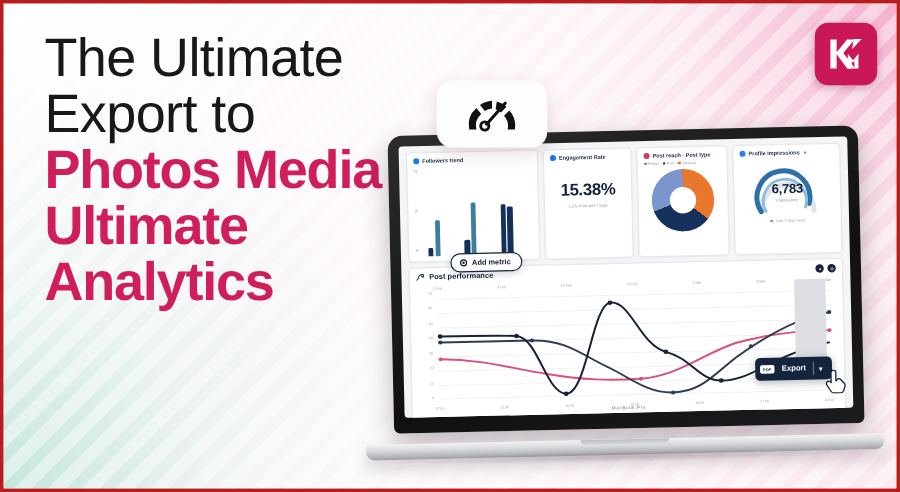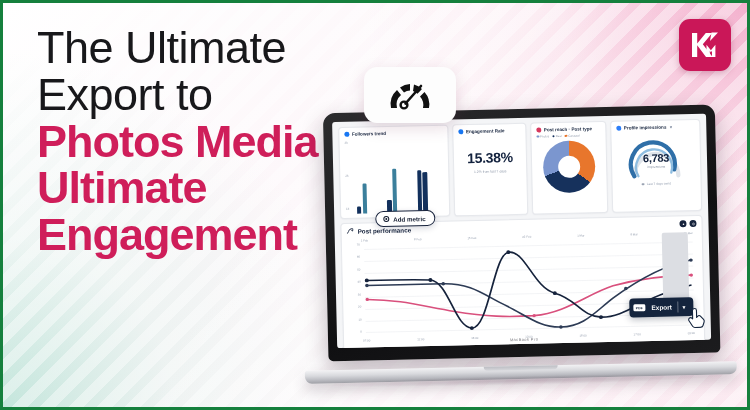--- a/index.html
+++ b/index.html
@@ -6,21 +6,21 @@
   html,body { width:750px; height:410px; overflow:hidden; }
   body {
     font-family:"Liberation Sans", sans-serif;
     background:#ffffff;
     position:relative;
   }
 
   
   #banner {
     position:absolute; left:0; top:0; width:750px; height:410px;
-    border:3px solid #15803d;
+    border:3px solid #b91c1c;
     overflow:hidden;
     background:#fdfcfc;
   }
 
   
   .bg-base {
     position:absolute; inset:0;
     background:
       radial-gradient(circle at 100% 0%,   rgba(236,120,170,0.55) 0%, rgba(244,170,200,0.25) 22%, rgba(255,255,255,0) 45%),
       radial-gradient(circle at 0% 100%,   rgba(150,215,195,0.55) 0%, rgba(196,232,220,0.28) 20%, rgba(255,255,255,0) 42%),
@@ -232,21 +232,21 @@
 <div id="banner">
   <div class="bg-base"></div>
   <div class="bg-stripes"></div>
   <div class="bg-sheen"></div>
 
   <div id="headline">
     <span class="ln dark">The Ultimate</span>
     <span class="ln dark">Export to</span>
     <span class="ln pink">Photos Media</span>
     <span class="ln pink">Ultimate</span>
-    <span class="ln pink">Engagement</span>
+    <span class="ln pink">Analytics</span>
   </div>
 
   <div id="logo">
     <svg viewBox="0 0 36 36">
       <path d="M5 6 h5.2 v10.5 l8.6 -10.5 h6.4 l-9.4 11.2 l9.8 12.8 h-6.6 l-8.8 -11.8 v11.8 h-5.2 z" fill="#fff"></path>
       <path d="M19.5 30 v-12.2 l4.4 5.4 l4.5 -5.5 v12.3 h-3.4 v-6.2 l-1.1 1.4 l-1.1 -1.4 v6.2 z" fill="#fff"></path>
       <path d="M24.5 5.5 l6.5 0 l-8 8.6 z" fill="#fff"></path>
     </svg>
   </div>
 

